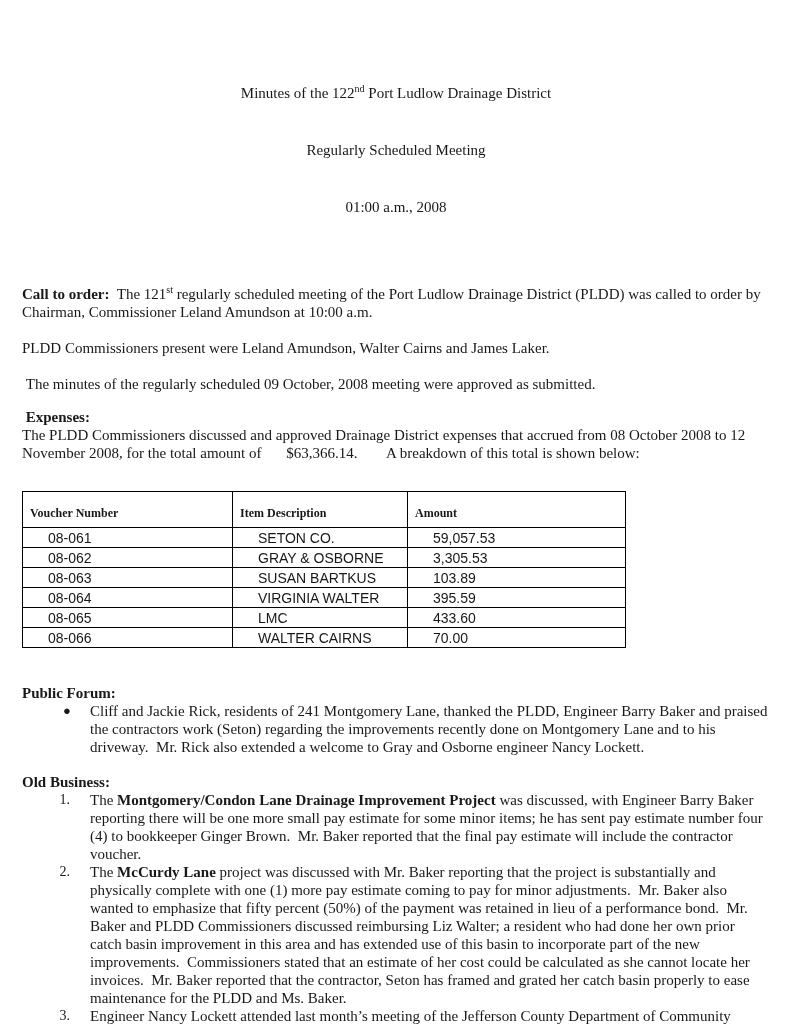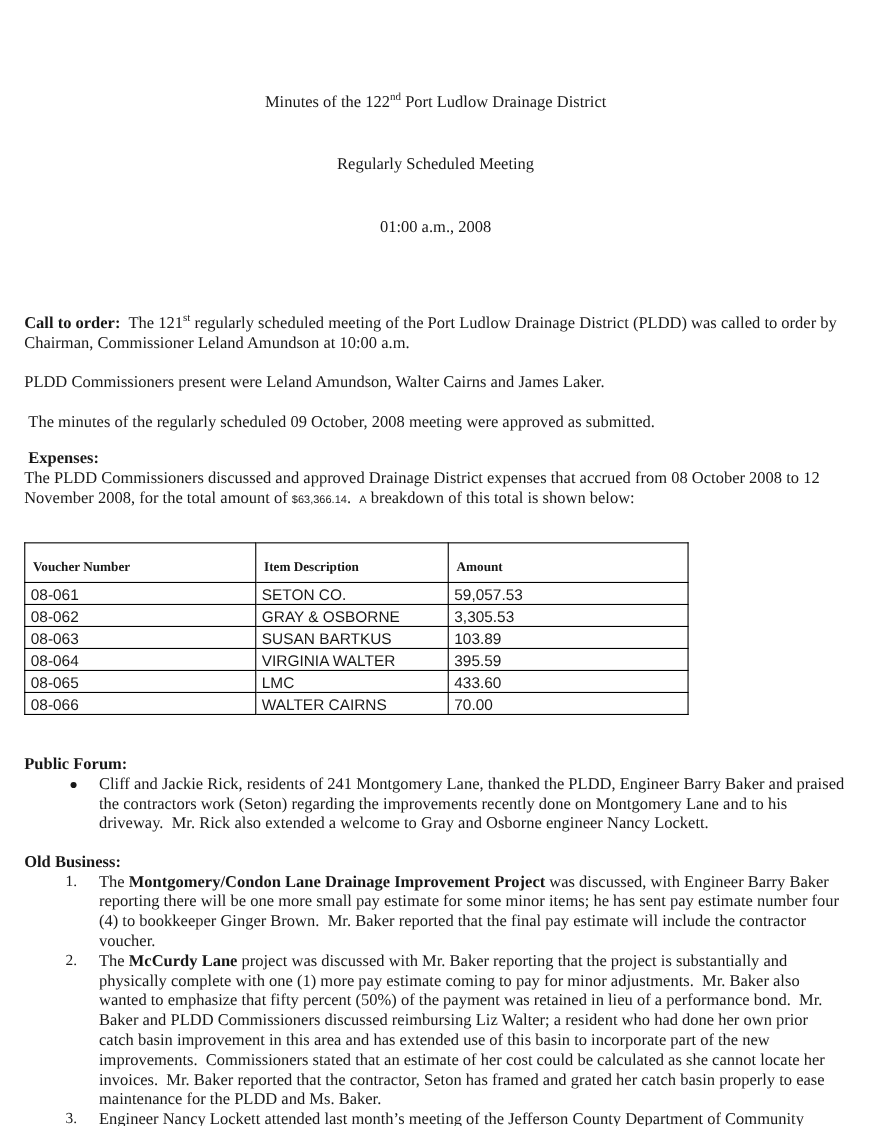--- a/index.html
+++ b/index.html
@@ -16,21 +16,21 @@
     box-sizing: border-box;
     width: 791px; height: 1024px;
     padding: 46px 21px 0 22px;
     overflow: hidden;
     border-radius: 15px;
   }
   p, .para { margin: 0; white-space: pre-wrap; }
   .title-block { text-align: center; line-height: 19px; white-space: pre-wrap; }
   .b { font-weight: bold; }
   .sup { font-size: 10px; vertical-align: super; line-height: 0; }
-  .sans { font-family: Liberation Sans, sans-serif; font-size: 10px; }
+  .sans { font-family: Liberation Serif, serif; font-size: 15px; margin-left: 21px; }
   .heading { font-weight: bold; white-space: pre-wrap; }
   .mt30 { margin-top: 30px; }
   .mt24 { margin-top: 36px; }
   .mt18 { margin-top: 18px; }
   .mt17 { margin-top: 17px; }
   .mt15 { margin-top: 15px; font-family: Liberation Serif, serif; }
 
   table.expenses {
     border-collapse: collapse;
     table-layout: fixed;
@@ -42,21 +42,21 @@
     font-family: "Liberation Serif", serif;
     font-size: 12px; font-weight: bold;
     text-align: left;
     padding: 12px 6px 5px 7px;
     line-height: 18px;
   }
   table.expenses td {
     font-family: "Liberation Sans", sans-serif;
     font-size: 14px;
     line-height: 18px;
-    padding: 1px 4px 0px 5px;
+    padding: 1px 4px 0px 25px;
     white-space: nowrap;
   }
   table.expenses td.amount { padding-right: 52px; }
 
   .li { display: flex; align-items: flex-start; }
   .li .marker {
     flex: 0 0 68px;
     box-sizing: border-box;
     white-space: pre;
   }

